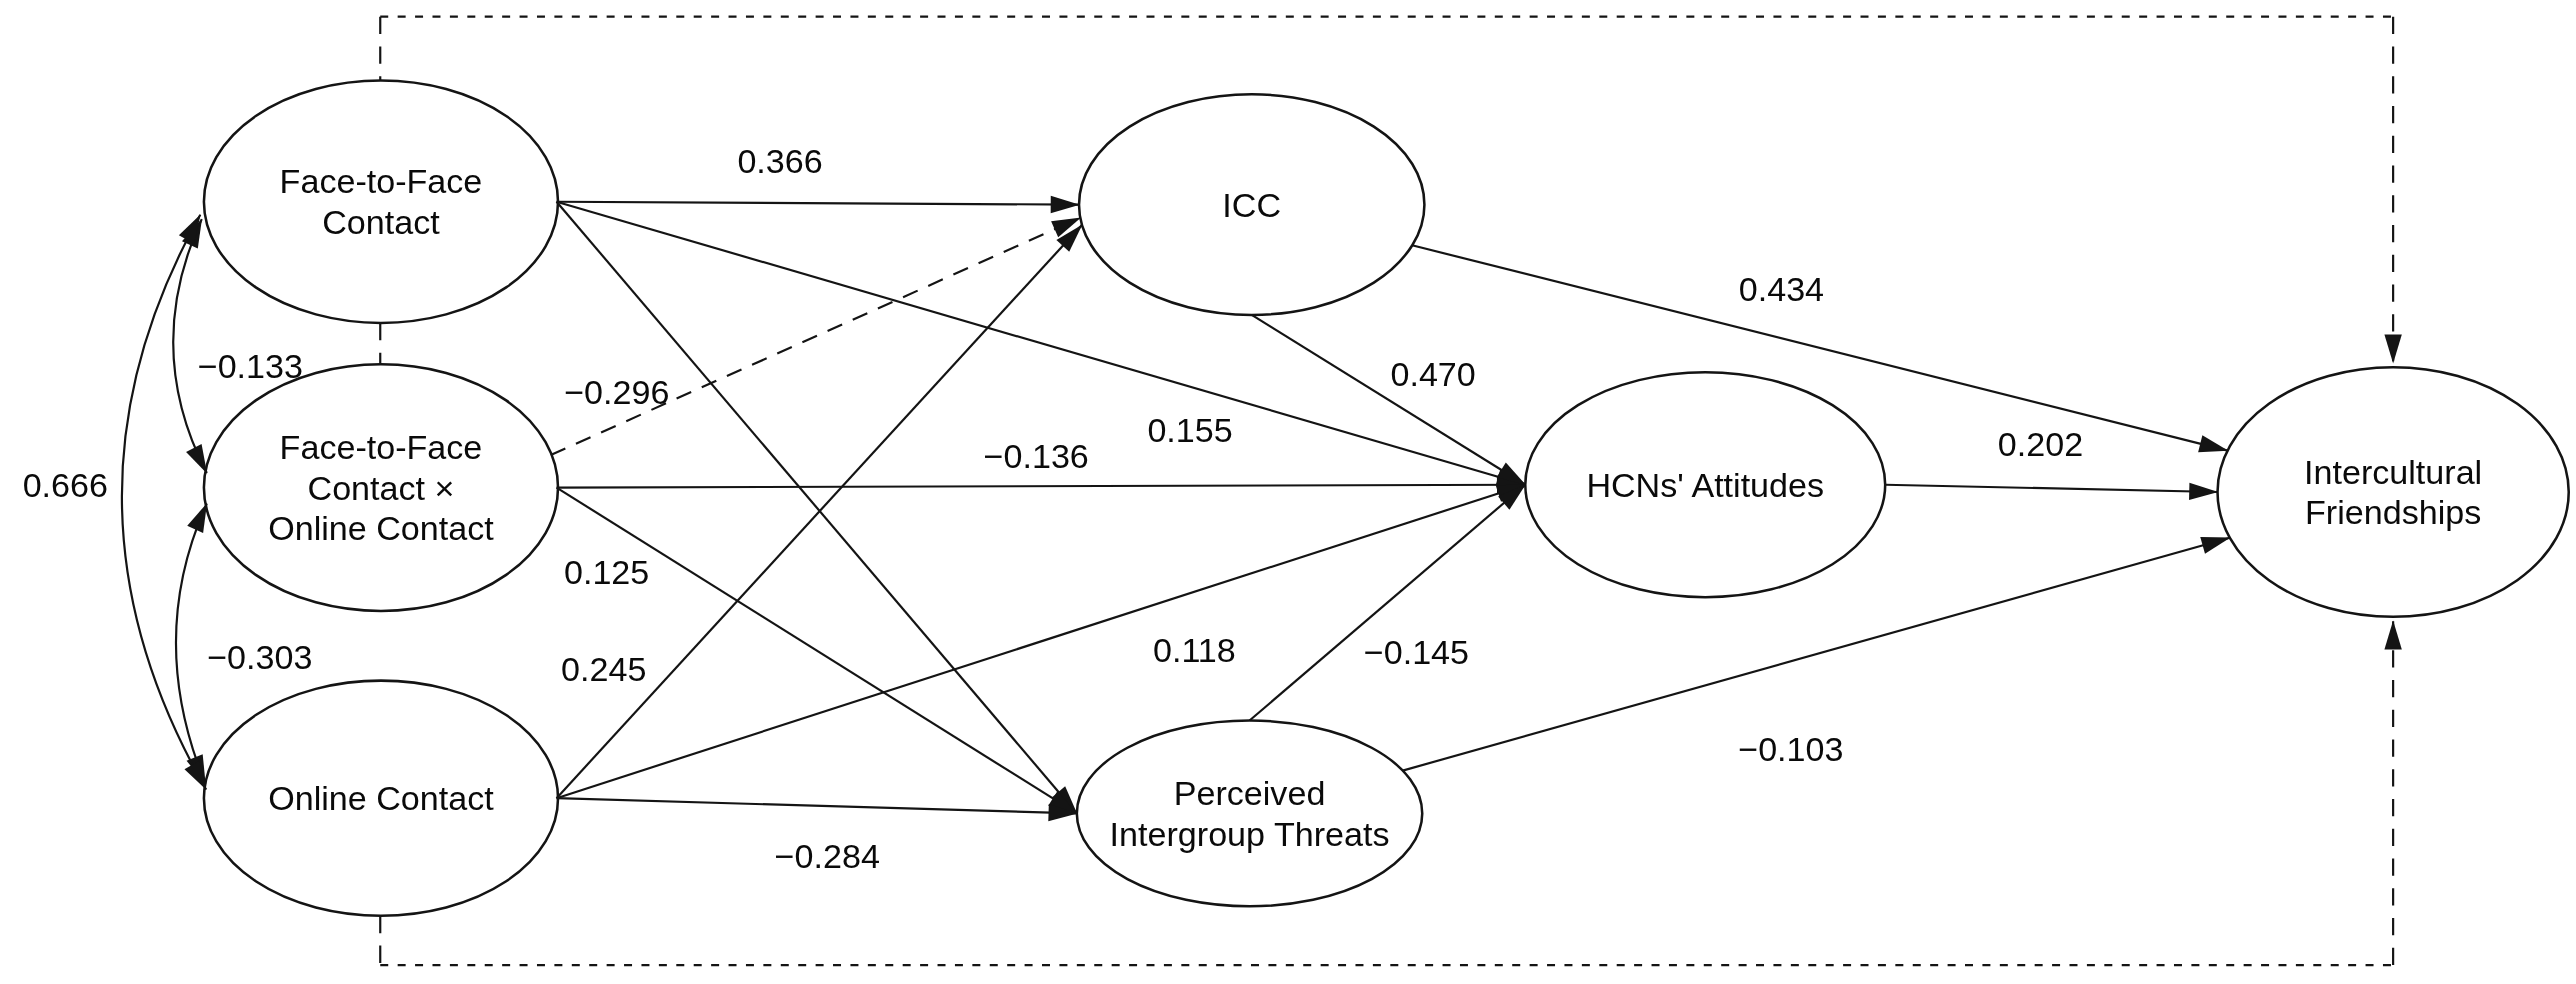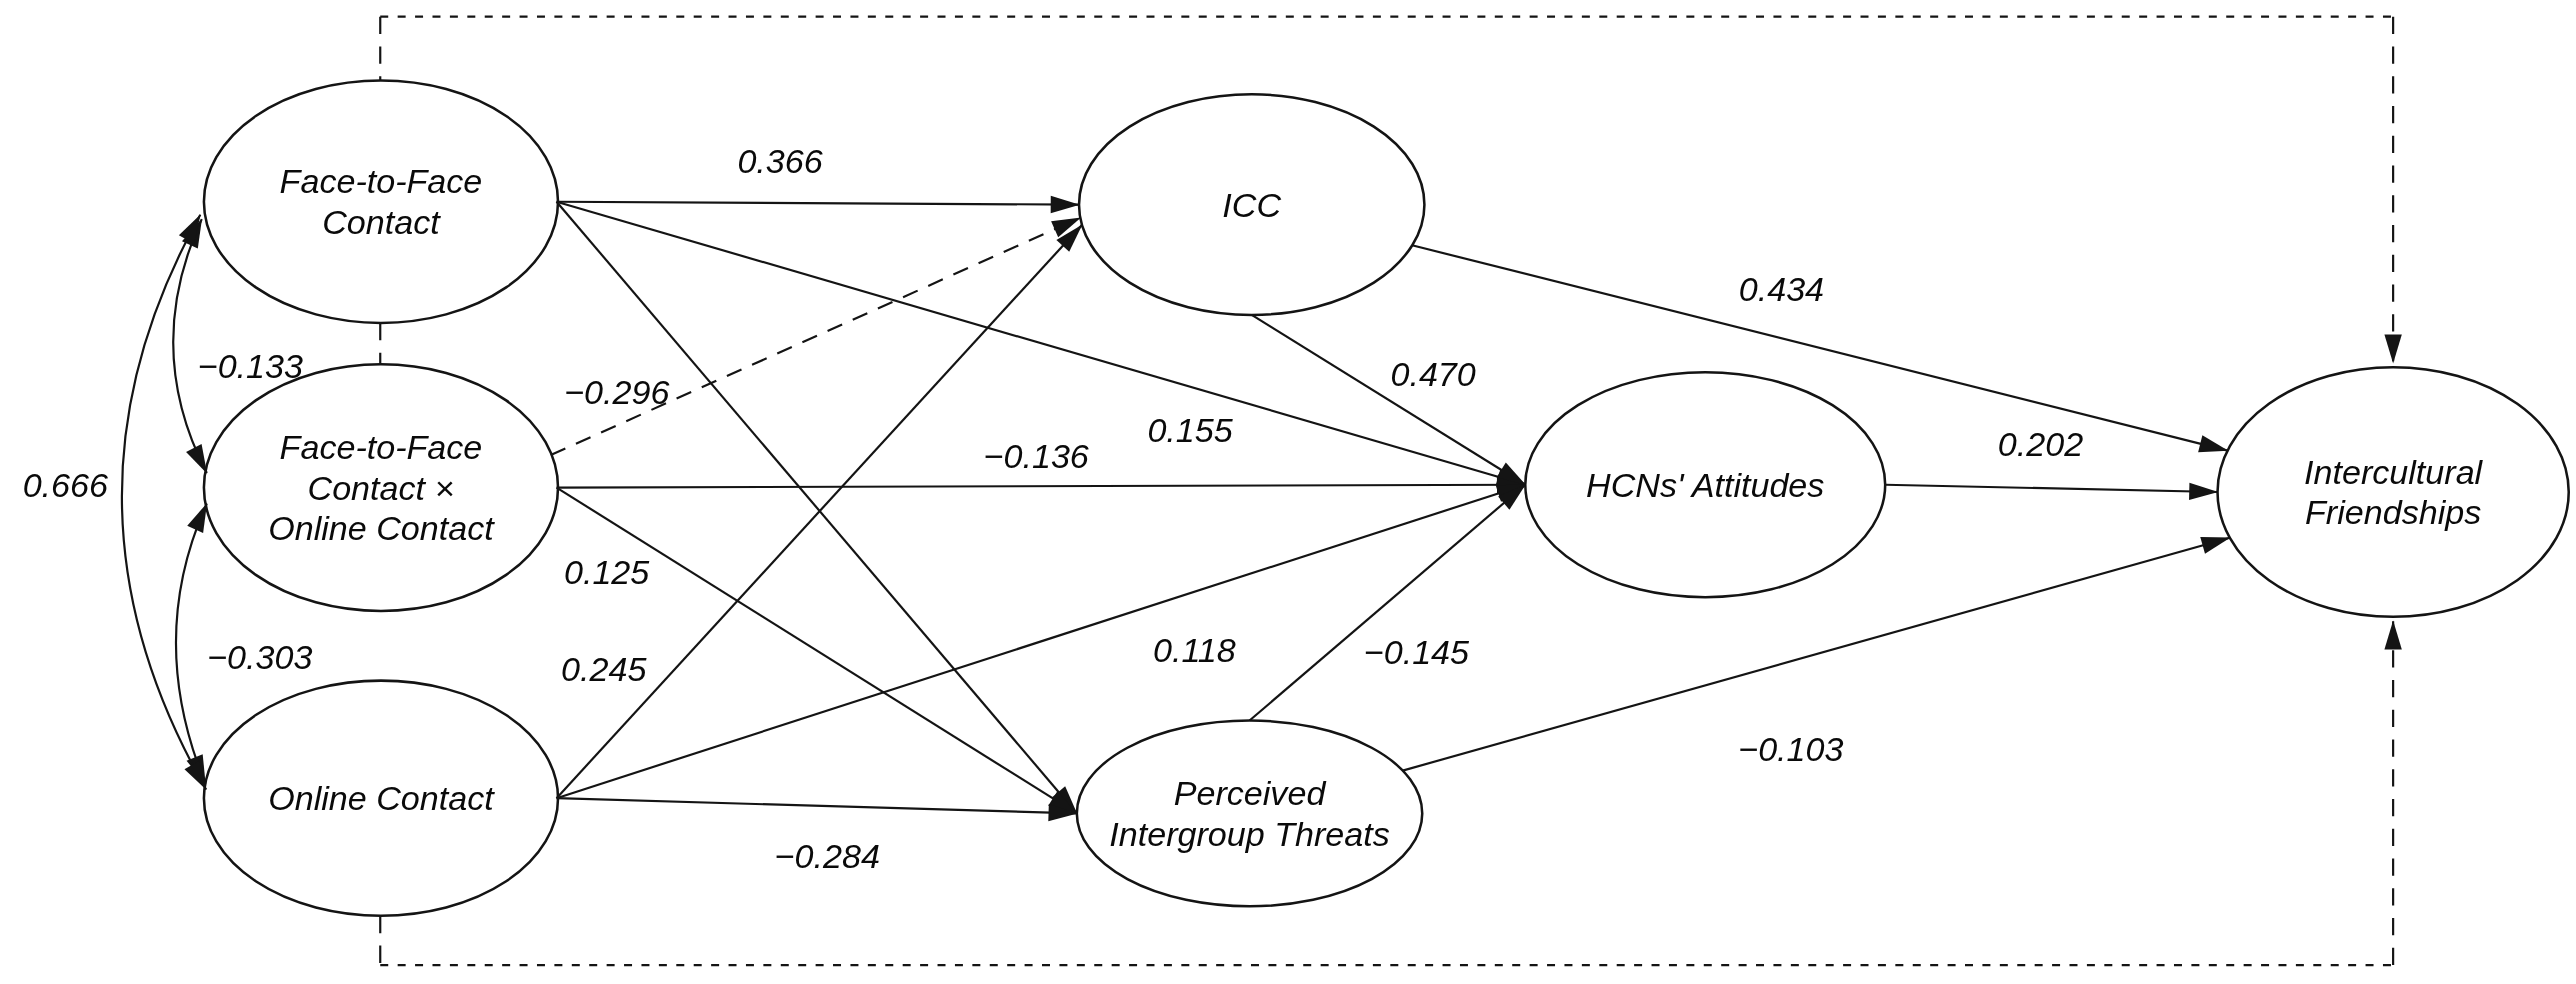--- a/index.html
+++ b/index.html
@@ -1,16 +1,16 @@
 <!DOCTYPE html>
 <html style="font-size:11.6px"><head>
 <meta charset="utf-8">
 <style>
   html,body{margin:0;padding:0;background:#ffffff;}
-  .figure-wrap{width:100%;background:#bef264;font-style:italic;}
+  .figure-wrap{width:100%;background:#bef264;}
   svg{display:block;width:100%;height:auto;background:#ffffff;}
   text{font-family:"Liberation Sans","DejaVu Sans",sans-serif;}
   .node-ellipse{fill:#ffffff;stroke-width:3.5px;}
   .edge{fill:none;stroke-width:3px;}
   .edge-dashed{stroke-dasharray:22 16;}
   .border-h{stroke-dasharray:11 13;}
   .border-v{stroke-dasharray:24 17;}
   .node-label{font-size:47px;}
   .coef-label{font-size:47px;}
 </style>

